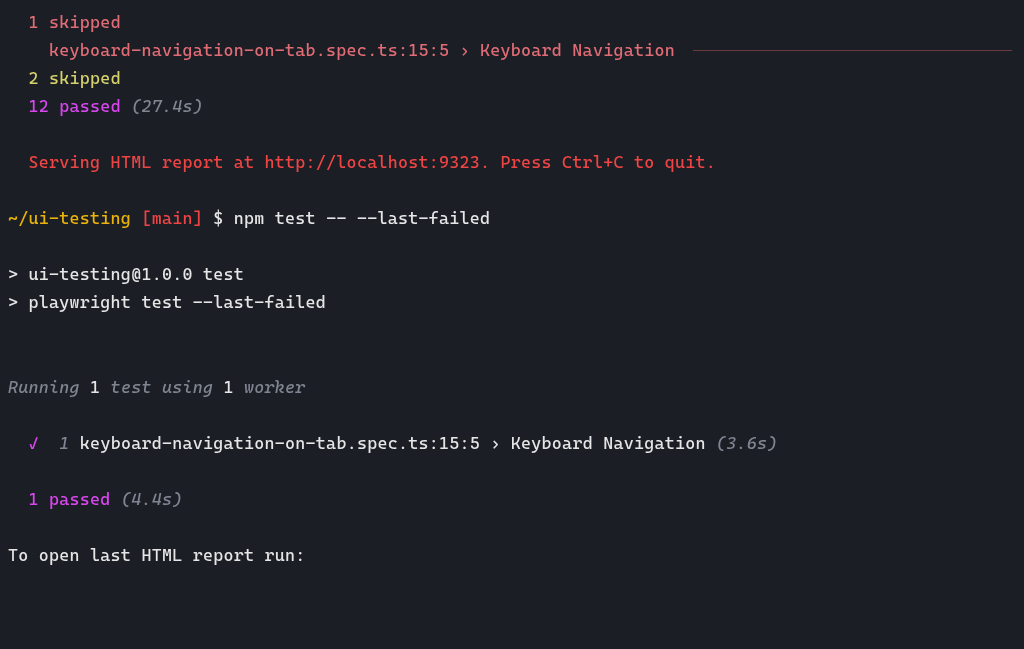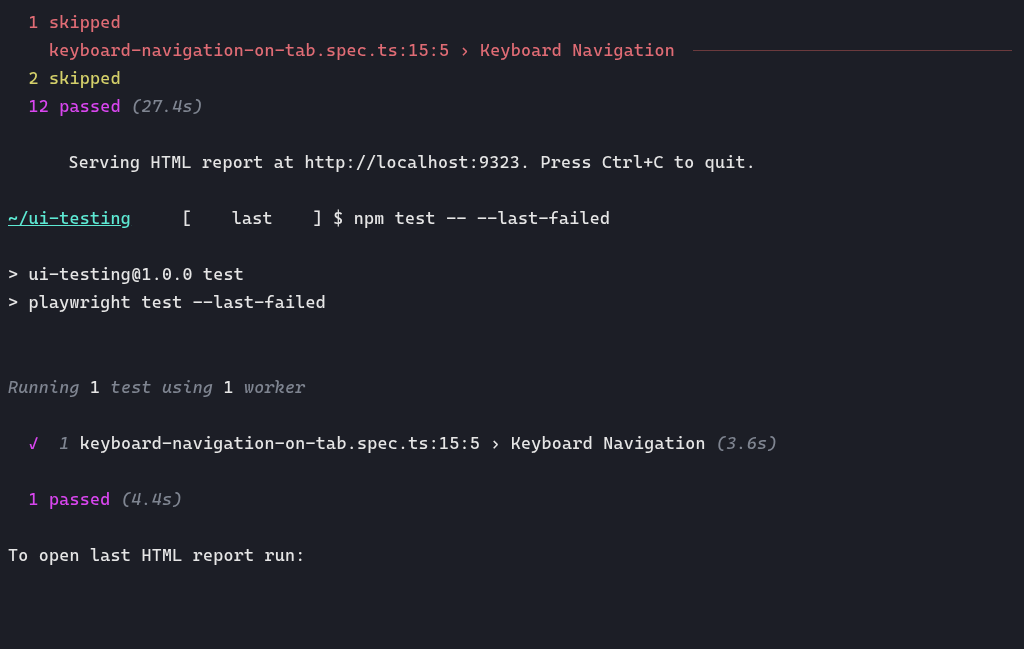--- a/index.html
+++ b/index.html
@@ -13,22 +13,22 @@
       width: 1024px;
       height: 649px;
       overflow: hidden;
       letter-spacing: 0.3px;
     }
     .line { white-space: pre; padding: 0 8px; }
     .red { color: #e06c75; }
     .yellow { color: #d4d06a; }
     .green { color: #d946ef; }
     .gray { color: #7f8591; font-style: italic; }
-    .cyan { color: #e5e5e5; margin-left: 40px; }
-    .magenta { color: #5eead4; text-decoration: underline; }
+    .cyan { color: #ef4444; }
+    .magenta { color: #eab308; }
     .white { color: #e6e6e6; }
     .fail-line {
       display: flex;
       align-items: center;
       padding: 0 8px;
     }
     .fail-text { white-space: pre; color: #e06c75; }
     .fail-rule {
       flex: 1;
       height: 1px;
@@ -52,21 +52,21 @@
 <div class="line"><span class="white">  </span><span class="yellow">2</span><span class="yellow"> </span><span class="yellow">skipped</span></div>
 
 <div class="line"><span class="white">  </span><span class="green">12</span><span class="green"> </span><span class="green">passed</span><span class="gray"> </span><span class="gray">(27.4s)</span></div>
 
 <div class="blank"></div>
 
 <div class="line"><span class="white">  </span><span class="cyan">Serving HTML report at http://localhost:9323. Press Ctrl+C to quit.</span></div>
 
 <div class="blank"></div>
 
-<div class="line"><span class="magenta">~/ui-testing</span><span class="cyan"> [</span><span class="cyan">last</span><span class="cyan">] </span><span class="white">$ </span><span class="white">npm test -- --last-failed</span></div>
+<div class="line"><span class="magenta">~/ui-testing</span><span class="cyan"> [</span><span class="cyan">main</span><span class="cyan">] </span><span class="white">$ </span><span class="white">npm test -- --last-failed</span></div>
 
 <div class="blank"></div>
 
 <div class="line white">&gt; ui-testing@1.0.0 test</div>
 <div class="line white">&gt; playwright test --last-failed</div>
 
 <div class="blank"></div>
 <div class="blank"></div>
 
 <div class="line"><span class="gray">Running </span><span class="white">1</span><span class="gray"> test using </span><span class="white">1</span><span class="gray"> worker</span></div>

